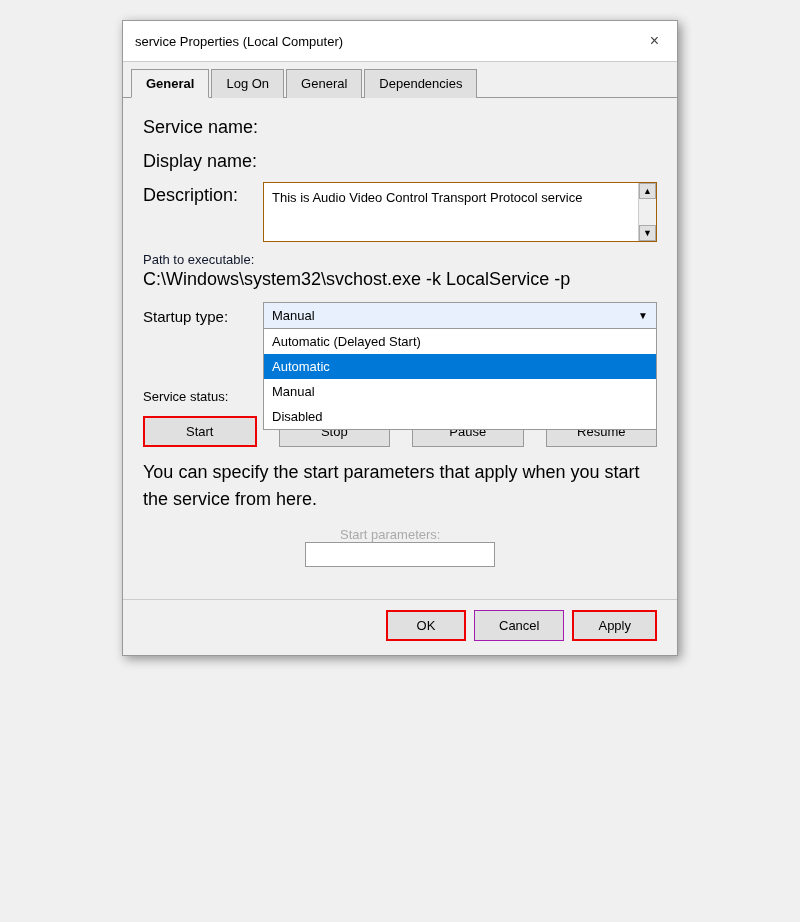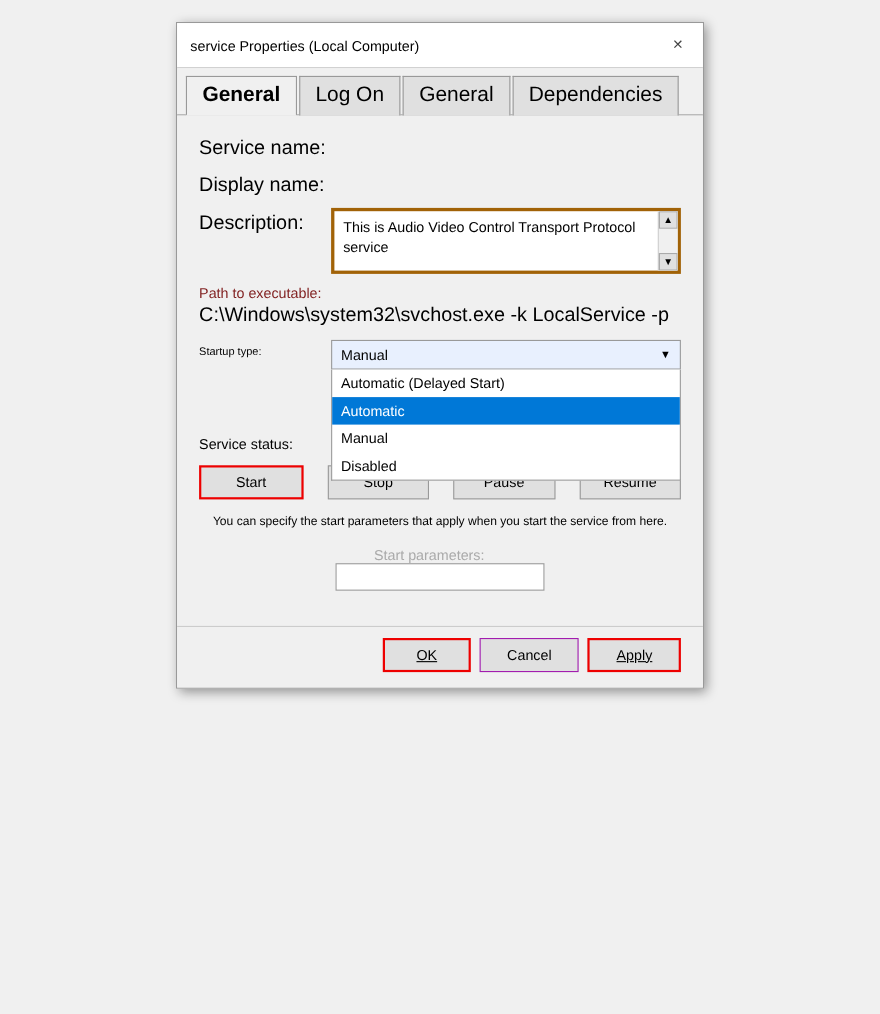--- a/index.html
+++ b/index.html
@@ -10,21 +10,21 @@
       display: flex;
       justify-content: center;
       align-items: flex-start;
       padding: 20px;
       min-height: 922px;
     }
     .dialog-window {
       background: #f0f0f0;
       border: 1px solid #999;
       box-shadow: 3px 3px 10px rgba(0,0,0,0.4);
-      width: 480px;
+      width: 556px;
     }
     .title-bar {
       background: #ffffff;
       border-bottom: 1px solid #ccc;
       padding: 10px 12px;
       display: flex;
       justify-content: space-between;
       align-items: center;
     }
     .title-bar-text {
@@ -47,21 +47,21 @@
       border-bottom: 1px solid #999;
       padding: 6px 8px 0 8px;
       gap: 2px;
     }
     .tab {
       padding: 6px 14px;
       border: 1px solid #999;
       border-bottom: none;
       background: #e0e0e0;
       cursor: pointer;
-      font-size: 19px;
+      font-size: 13px;
       color: #000;
       position: relative;
       bottom: -1px;
     }
     .tab.active {
       background: #f0f0f0;
       border-bottom: 1px solid #f0f0f0;
       font-weight: 600;
       z-index: 2;
     }
@@ -84,38 +84,38 @@
     .form-value {
       flex: 1;
       font-size: 13px;
       color: #000;
     }
     .path-section {
       margin-bottom: 12px;
     }
     .path-label {
       font-size: 13px;
-      color: #7f1d1d;
+      color: #0f172a;
       margin-bottom: 2px;
     }
     .path-value {
       font-size: 18px;
       color: #000;
       margin-left: 0;
     }
     .startup-row {
       display: flex;
       align-items: flex-start;
       margin-bottom: 0;
       position: relative;
     }
     .startup-label {
       width: 120px;
       min-width: 120px;
-      font-size: 10px;
+      font-size: 15px;
       color: #000;
       padding-top: 6px;
     }
     .dropdown-container {
       flex: 1;
       position: relative;
     }
     .dropdown-list {
       position: absolute;
       top: 100%;
@@ -163,25 +163,24 @@
       border: 1px solid #999;
       background: #e0e0e0;
       font-size: 13px;
       cursor: pointer;
       color: #000;
     }
     .action-btn.outlined {
       border: 2px solid #e00;
     }
     .hint-text {
-      font-size: 11px;
+      font-size: 18px;
       color: #000;
       margin-bottom: 14px;
       line-height: 1.5;
-      text-align: center;
     }
     .start-params-row {
       display: flex;
       align-items: center;
       margin-bottom: 16px;
       flex-direction: column;
     }
     .start-params-label {
       width: 120px;
       min-width: 120px;
@@ -207,25 +206,24 @@
       padding: 6px 24px;
       border: 1px solid #a21caf;
       background: #e0e0e0;
       font-size: 13px;
       cursor: pointer;
       color: #000;
       min-width: 80px;
     }
     .bottom-btn.outlined {
       border: 2px solid #e00;
-      text-decoration: underline;
     }
     .description-wrapper {
       flex: 1;
-      border: 3px solid #a16207;
+      border: 1px solid #a16207;
       background: #fff;
       display: flex;
       flex-direction: row;
       min-height: 60px;
       overflow: hidden;
     }
     .description-inner {
       flex: 1;
       padding: 6px 8px;
       font-size: 13px;

